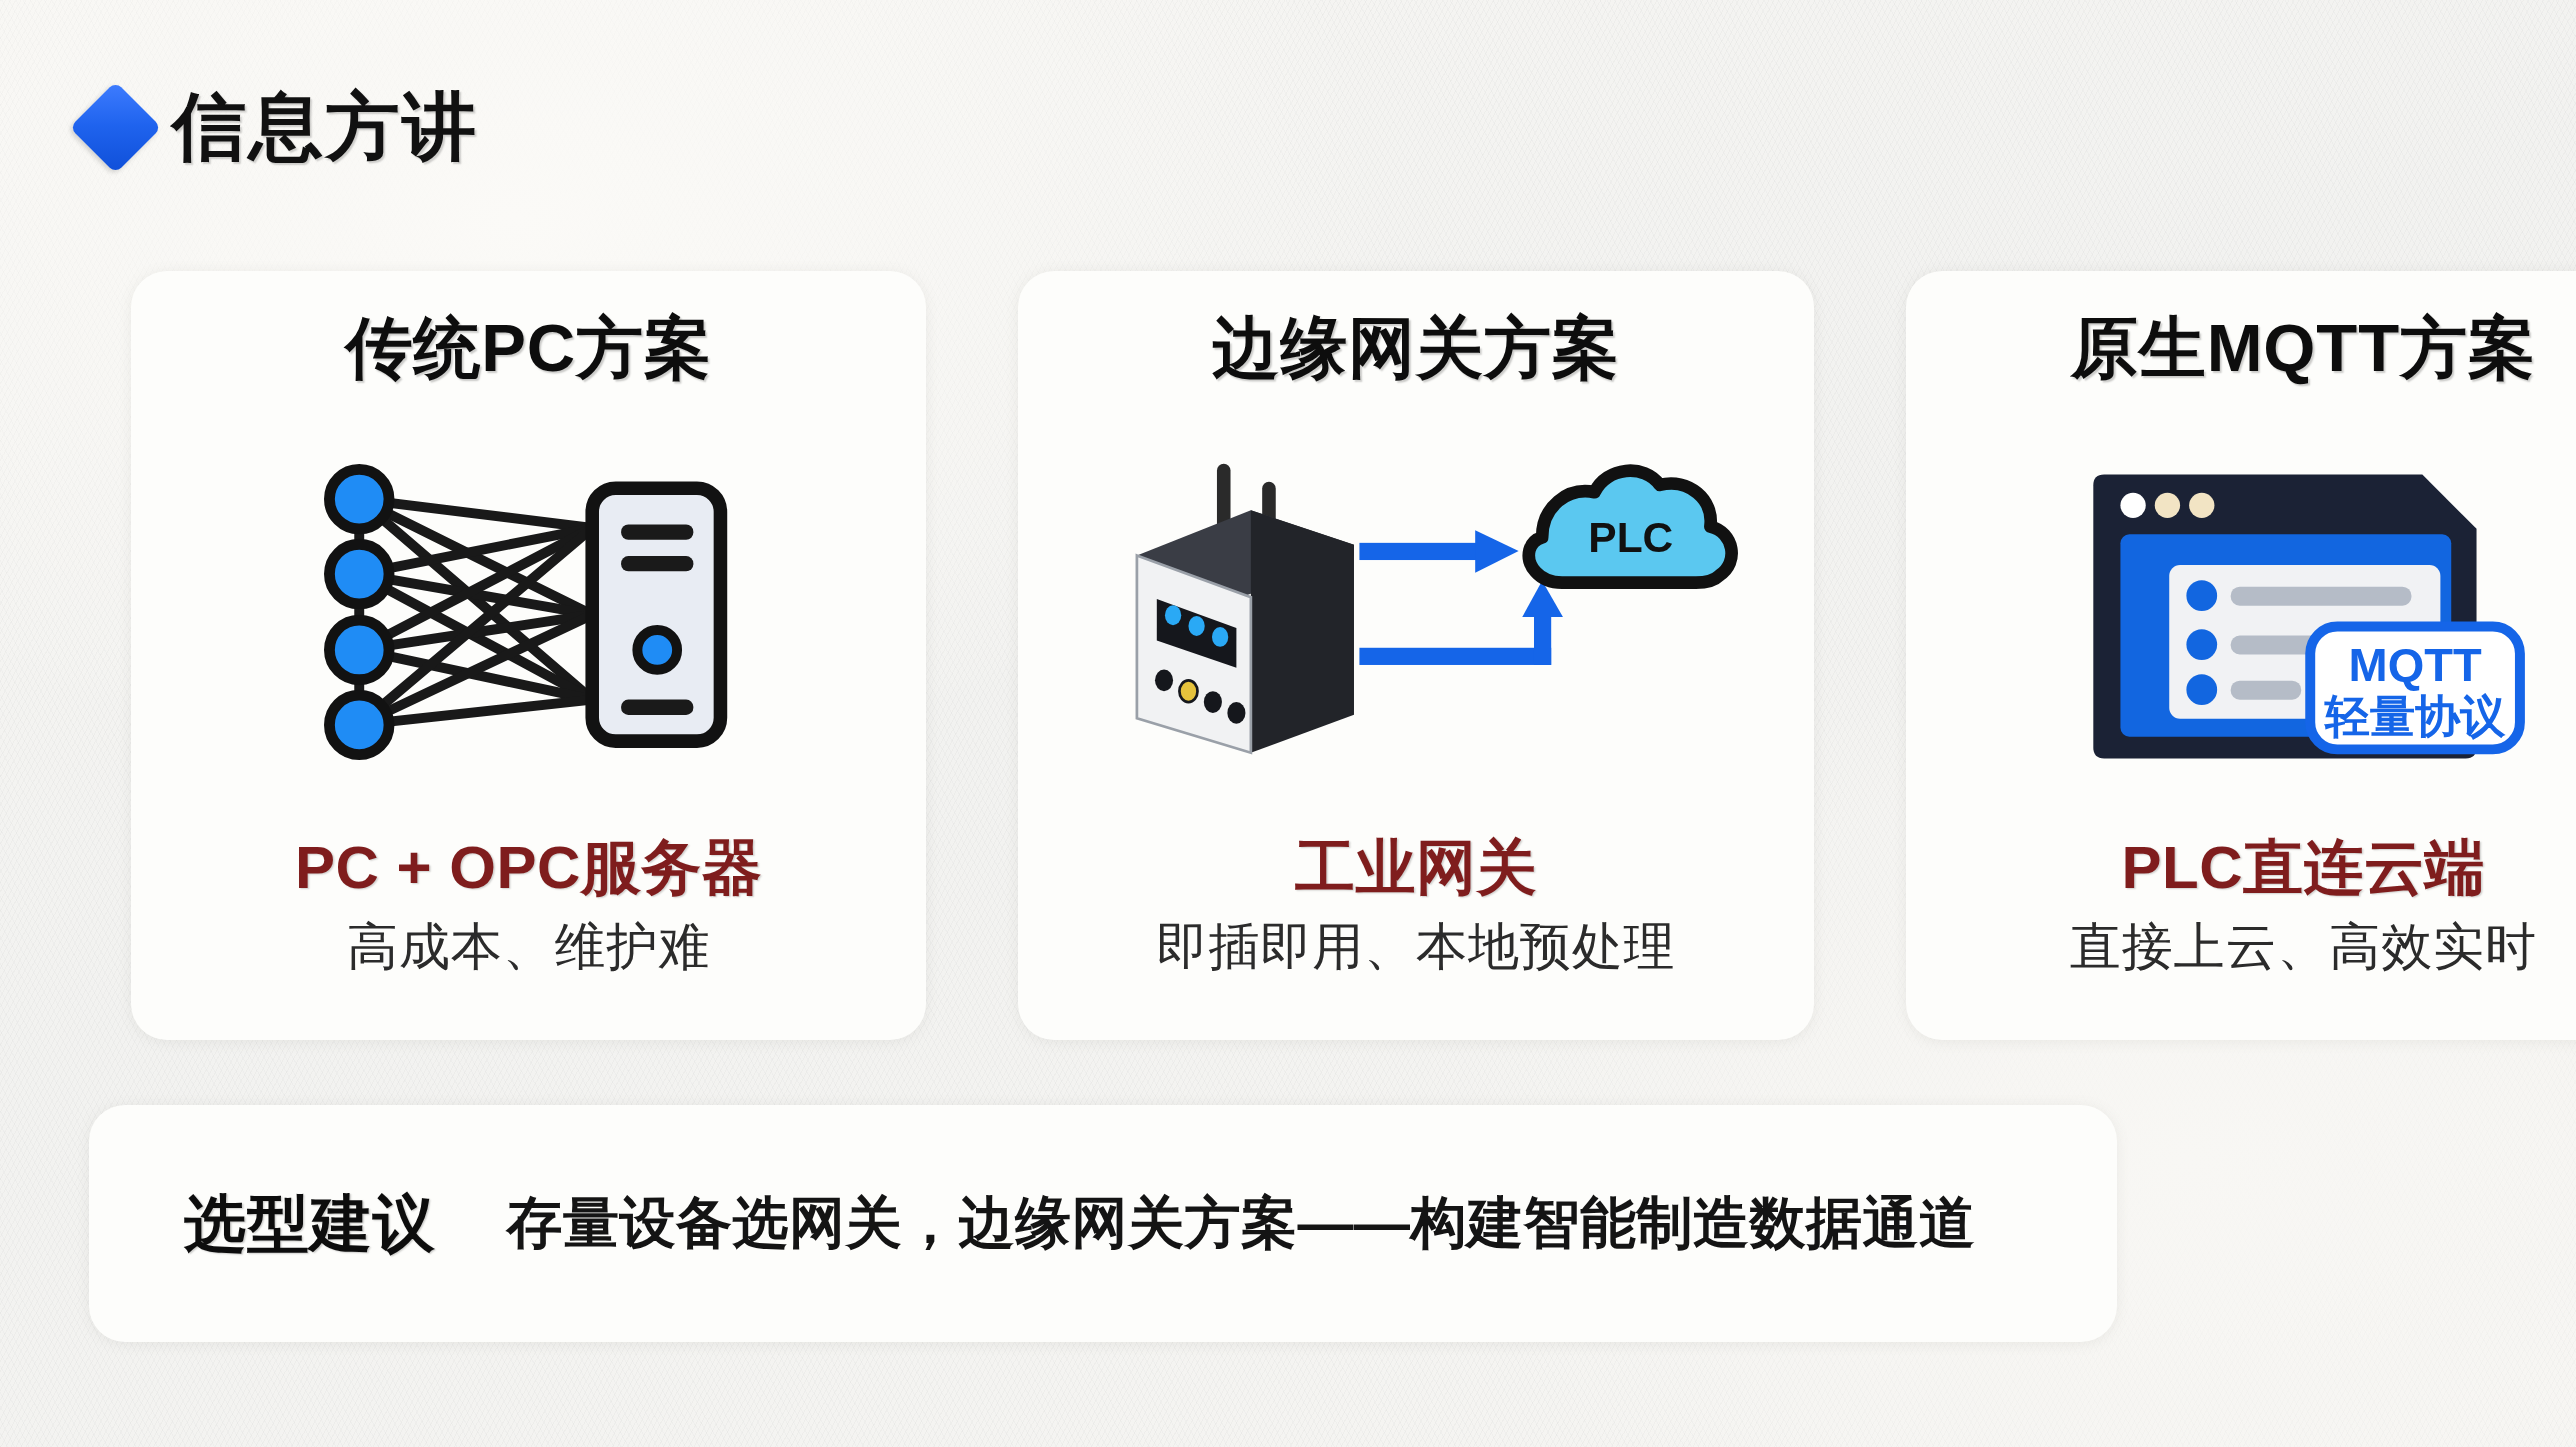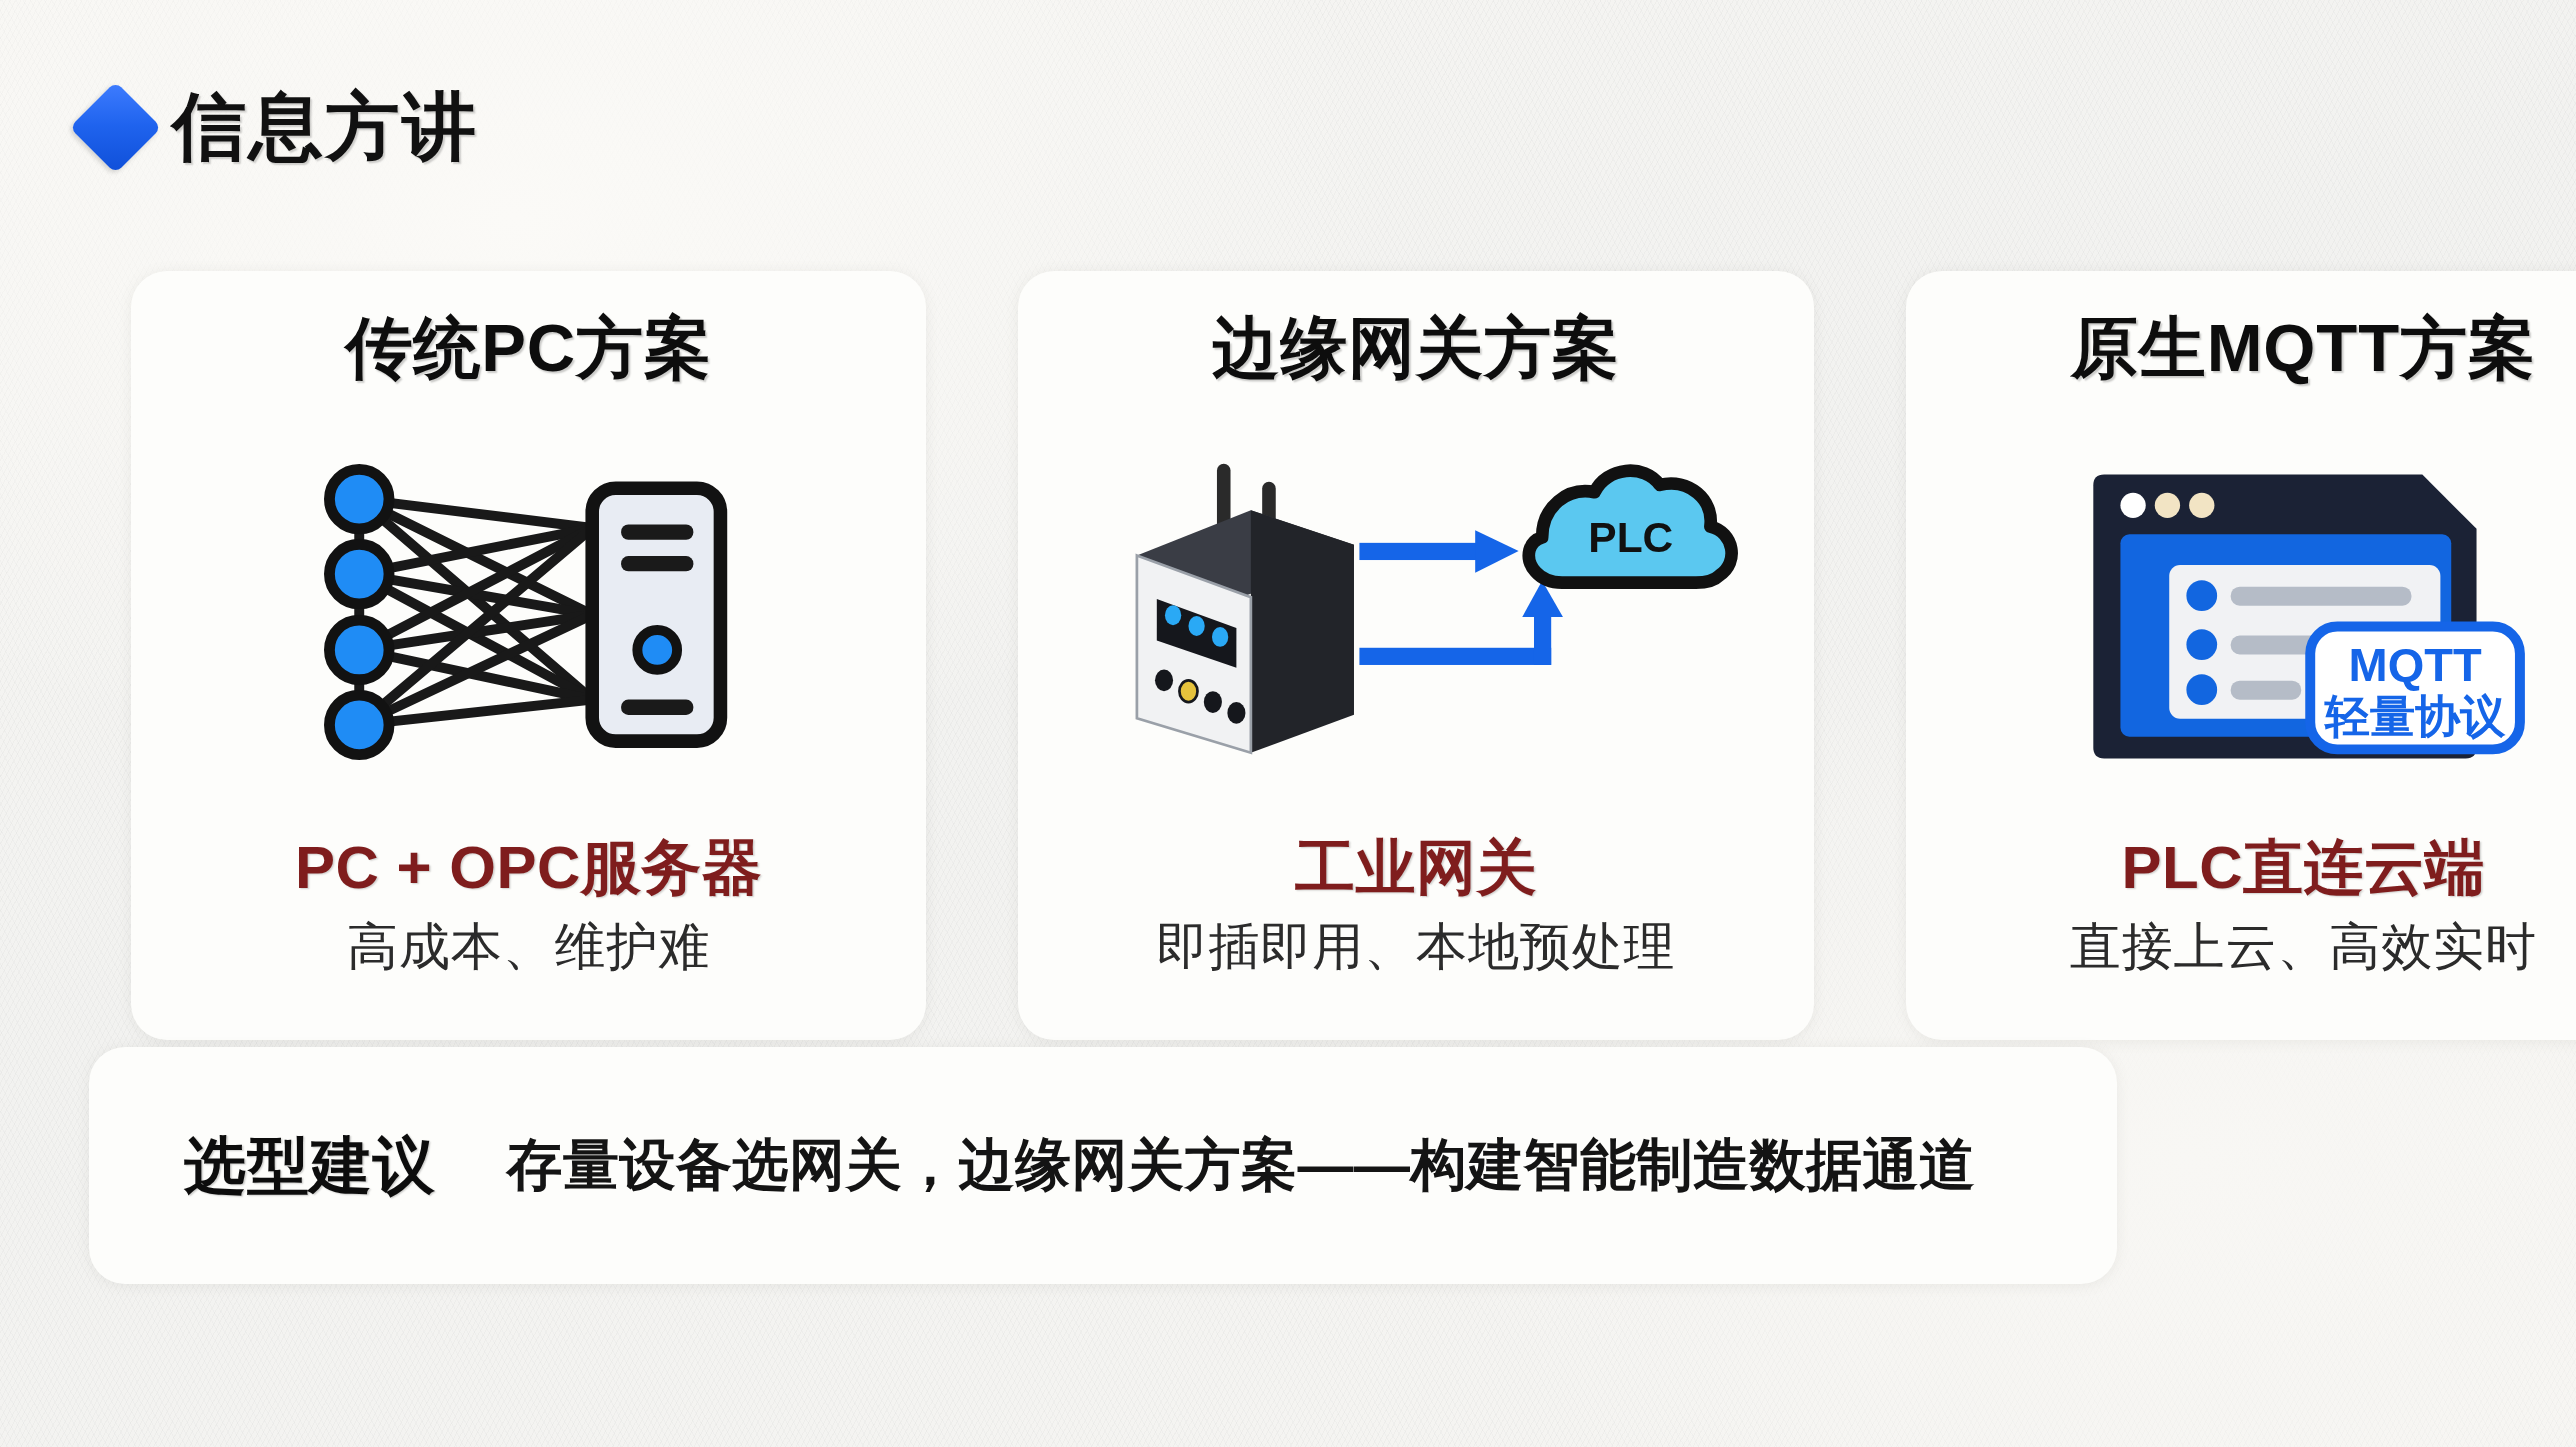--- a/index.html
+++ b/index.html
@@ -111,21 +111,21 @@
     letter-spacing: 0.9px;
     line-height: 1;
     margin-bottom: 68px;
     white-space: nowrap;
   }
 
   
   .footer-banner {
     position: absolute;
     left: 89px;
-    top: 1047px;
+    top: 1105px;
     width: 2028px;
     height: 237px;
     background: #fdfdfb;
     border-radius: 36px;
     box-shadow: 0 1.8px 12.7px rgba(120,120,110,0.10);
     display: flex;
     align-items: center;
     padding-left: 95px;
     box-sizing: border-box;
   }

